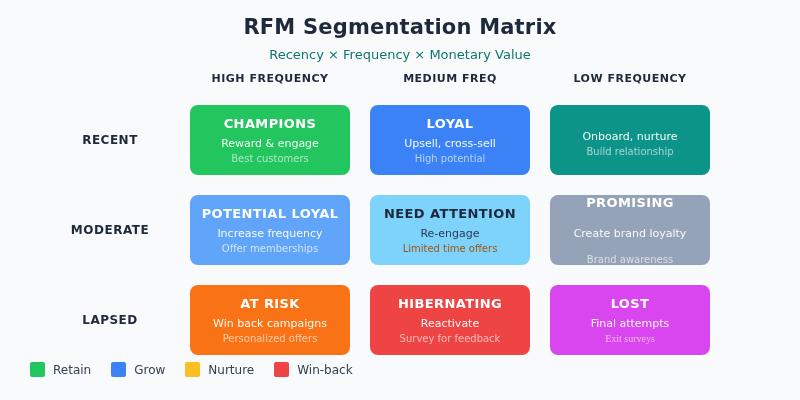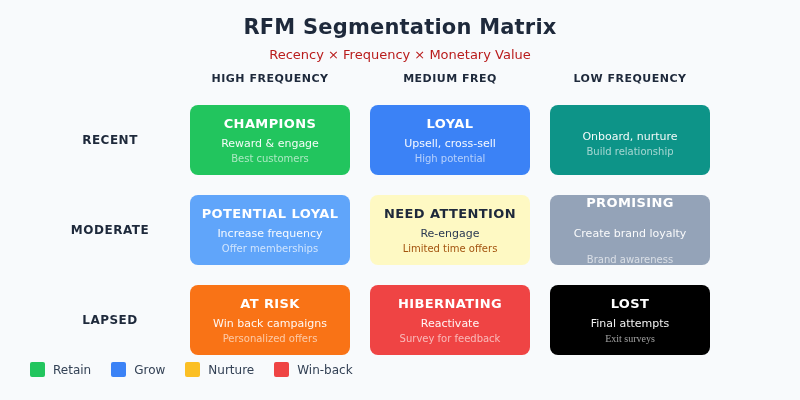--- a/index.html
+++ b/index.html
@@ -5,21 +5,21 @@
   html, body { margin: 0; padding: 0; }
   body {
     width: 800px; height: 400px;
     background: #f8fafc;
     font-family: "DejaVu Sans", "Liberation Sans", sans-serif;
     position: relative;
     overflow: hidden;
   }
   .header { position: absolute; top: 15px; left: 0; width: 800px; text-align: center; }
   .title { font-size: 21px; font-weight: bold; color: #1e293b; letter-spacing: 0.2px; }
-  .subtitle { margin-top: 8px; font-size: 13px; color: #b91c1c; }
+  .subtitle { margin-top: 8px; font-size: 13px; color: #0f766e; }
 
   .matrix {
     position: absolute; top: 70px; left: 50px;
     display: grid;
     grid-template-columns: 120px 160px 160px 160px;
     grid-template-rows: 15px 70px 70px 70px;
     column-gap: 20px; row-gap: 20px;
   }
   .col-header {
     align-self: end; text-align: center;
@@ -76,21 +76,21 @@
     <div class="cell-action" style="color: rgba(255, 255, 255, 0.95);">Onboard, nurture</div>
     <div class="cell-note" style="color: rgba(255, 255, 255, 0.62);">Build relationship</div>
   </div>
 
   <div class="row-label">MODERATE</div>
   <div class="cell" style="background: rgb(96, 165, 250);">
     <div class="cell-title" style="color: rgb(255, 255, 255);">POTENTIAL LOYAL</div>
     <div class="cell-action" style="color: rgba(255, 255, 255, 0.95);">Increase frequency</div>
     <div class="cell-note" style="color: rgba(255, 255, 255, 0.7);">Offer memberships</div>
   </div>
-  <div class="cell" style="background: #fef9c3; align-items: center;">
+  <div class="cell" style="background: #7dd3fc; align-items: center;">
     <div class="cell-title" style="color: rgb(30, 41, 59);">NEED ATTENTION</div>
     <div class="cell-action" style="color: rgb(43, 58, 82);">Re-engage</div>
     <div class="cell-note" style="color: rgb(163, 84, 15);">Limited time offers</div>
   </div>
   <div class="cell" style="background: rgb(148, 163, 184); justify-content: space-between;">
     <div class="cell-title" style="color: rgb(255, 255, 255);">PROMISING</div>
     <div class="cell-action" style="color: rgba(255, 255, 255, 0.95);">Create brand loyalty</div>
     <div class="cell-note" style="color: rgba(255, 255, 255, 0.65);">Brand awareness</div>
   </div>
 
@@ -98,21 +98,21 @@
   <div class="cell" style="background: rgb(249, 115, 22);">
     <div class="cell-title" style="color: rgb(255, 255, 255);">AT RISK</div>
     <div class="cell-action" style="color: rgba(255, 255, 255, 0.95);">Win back campaigns</div>
     <div class="cell-note" style="color: rgba(255, 255, 255, 0.62);">Personalized offers</div>
   </div>
   <div class="cell" style="background: rgb(239, 68, 68);">
     <div class="cell-title" style="color: rgb(255, 255, 255);">HIBERNATING</div>
     <div class="cell-action" style="color: rgba(255, 255, 255, 0.95);">Reactivate</div>
     <div class="cell-note" style="color: rgba(255, 255, 255, 0.62);">Survey for feedback</div>
   </div>
-  <div class="cell" style="background: #000000;">
+  <div class="cell" style="background: #d946ef;">
     <div class="cell-title" style="color: rgb(255, 255, 255);">LOST</div>
     <div class="cell-action" style="color: rgba(255, 255, 255, 0.95);">Final attempts</div>
     <div class="cell-note" style="color: rgba(255, 255, 255, 0.62); font-family: Liberation Serif, serif;">Exit surveys</div>
   </div>
 </div>
 
 <div class="legend">
   <div class="legend-item">
     <span class="legend-swatch" style="background: rgb(34, 197, 94);"></span>
     <span class="legend-label">Retain</span>

